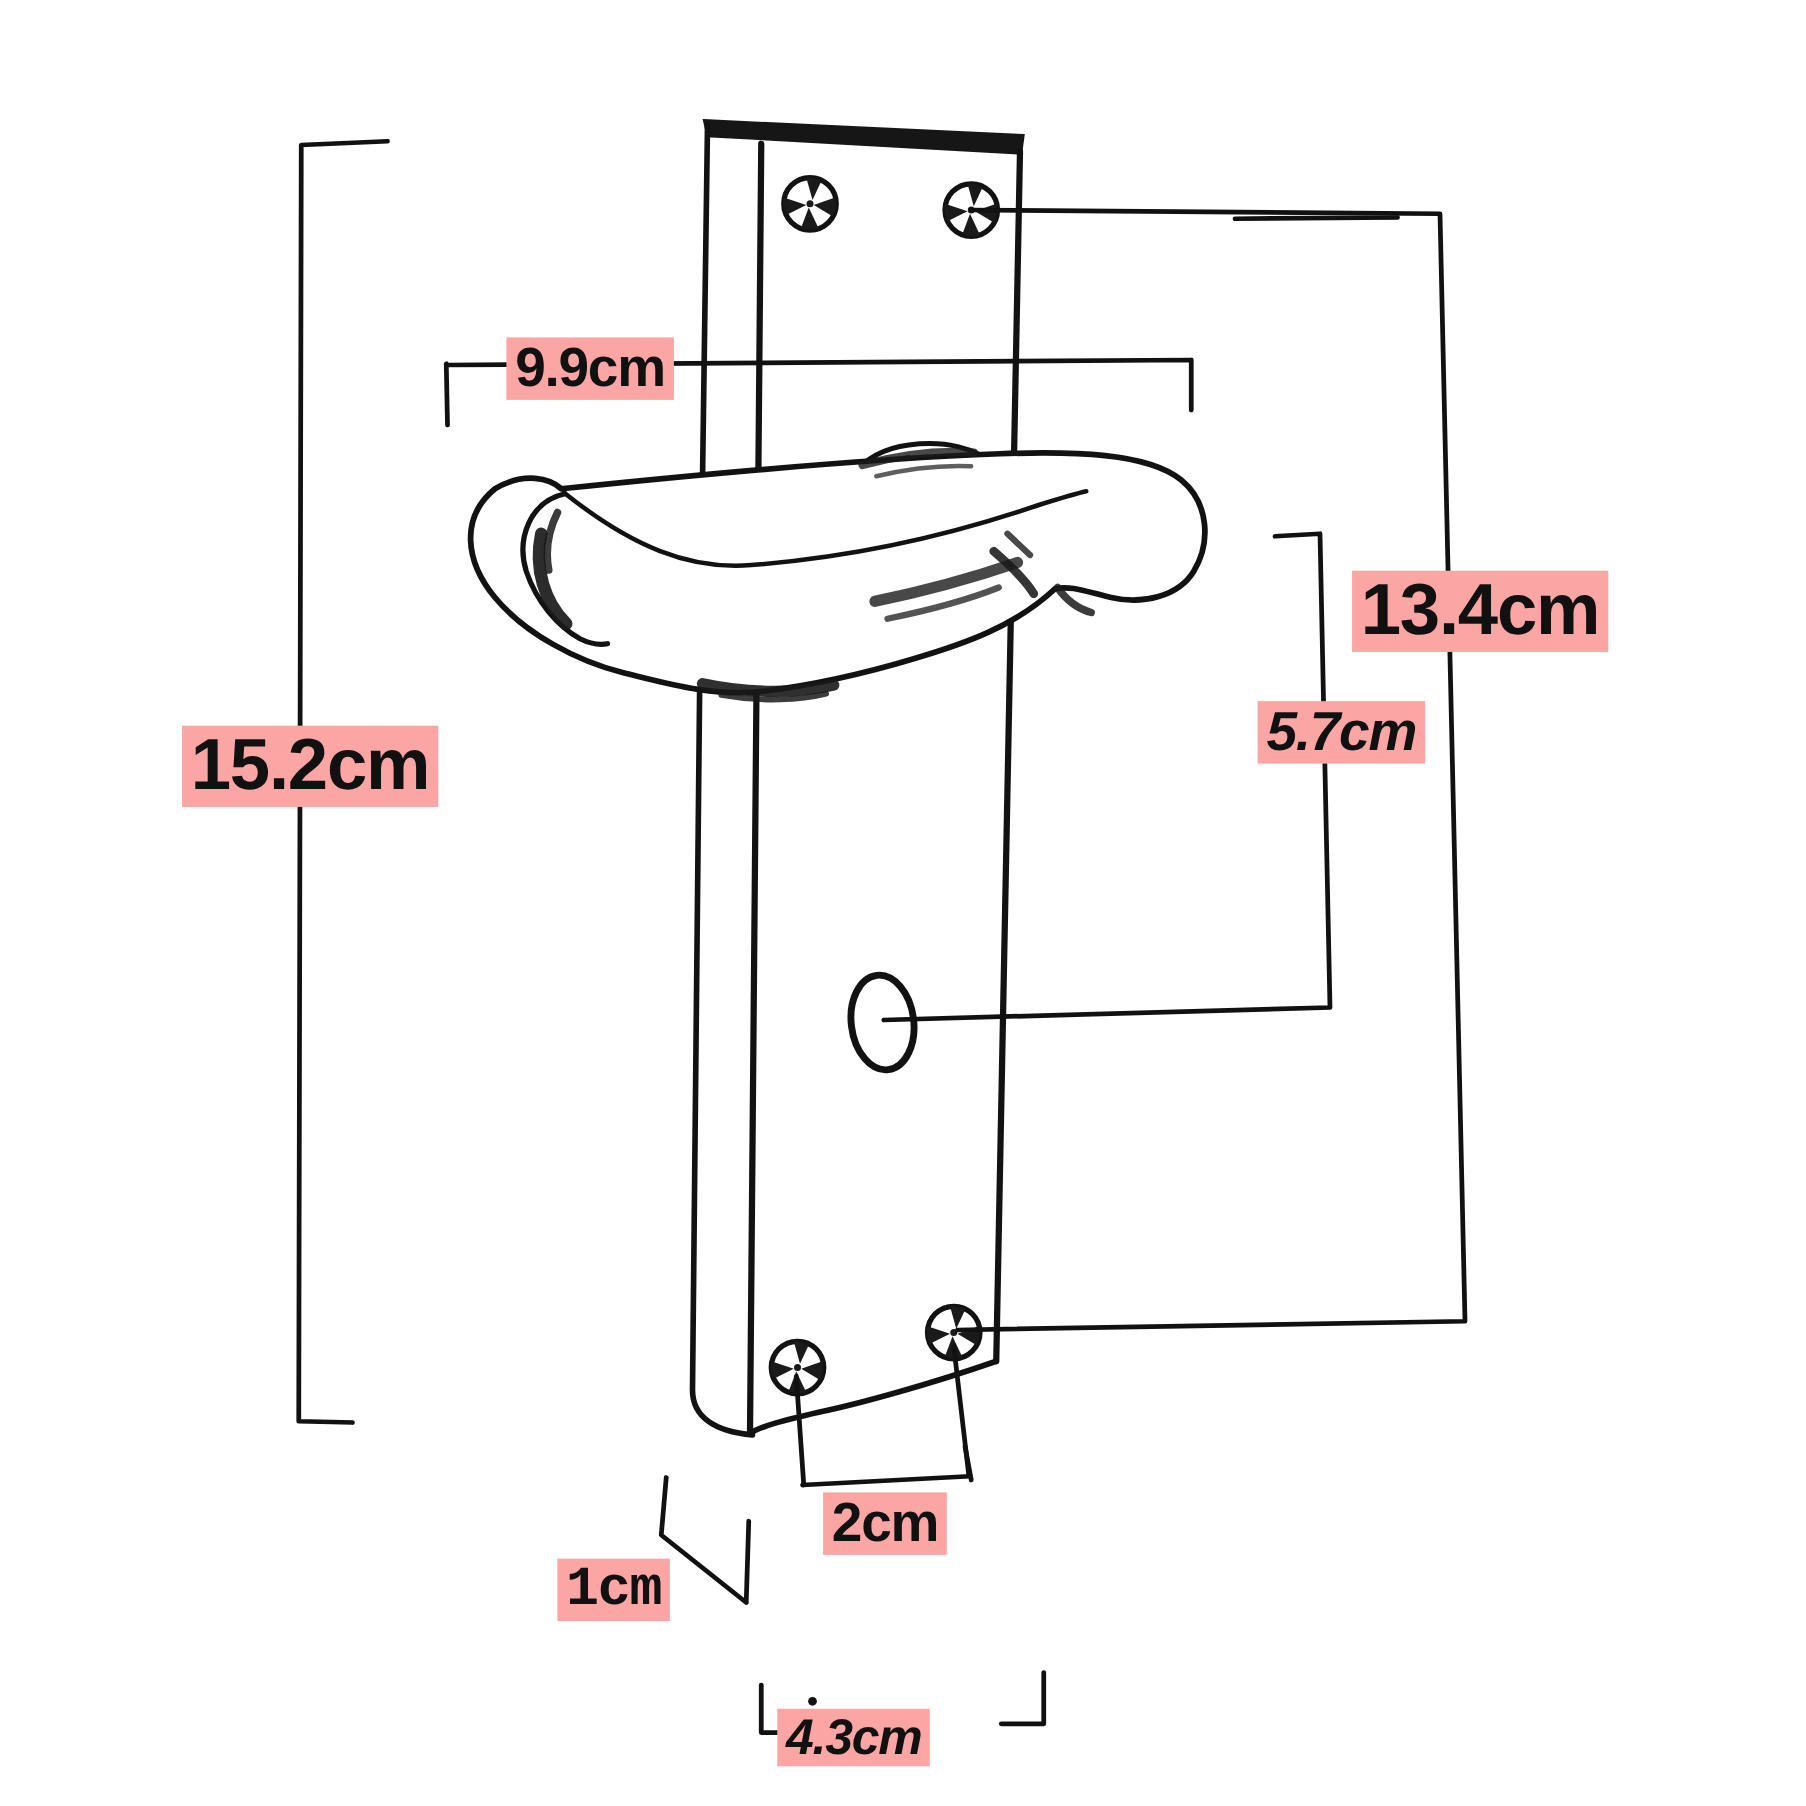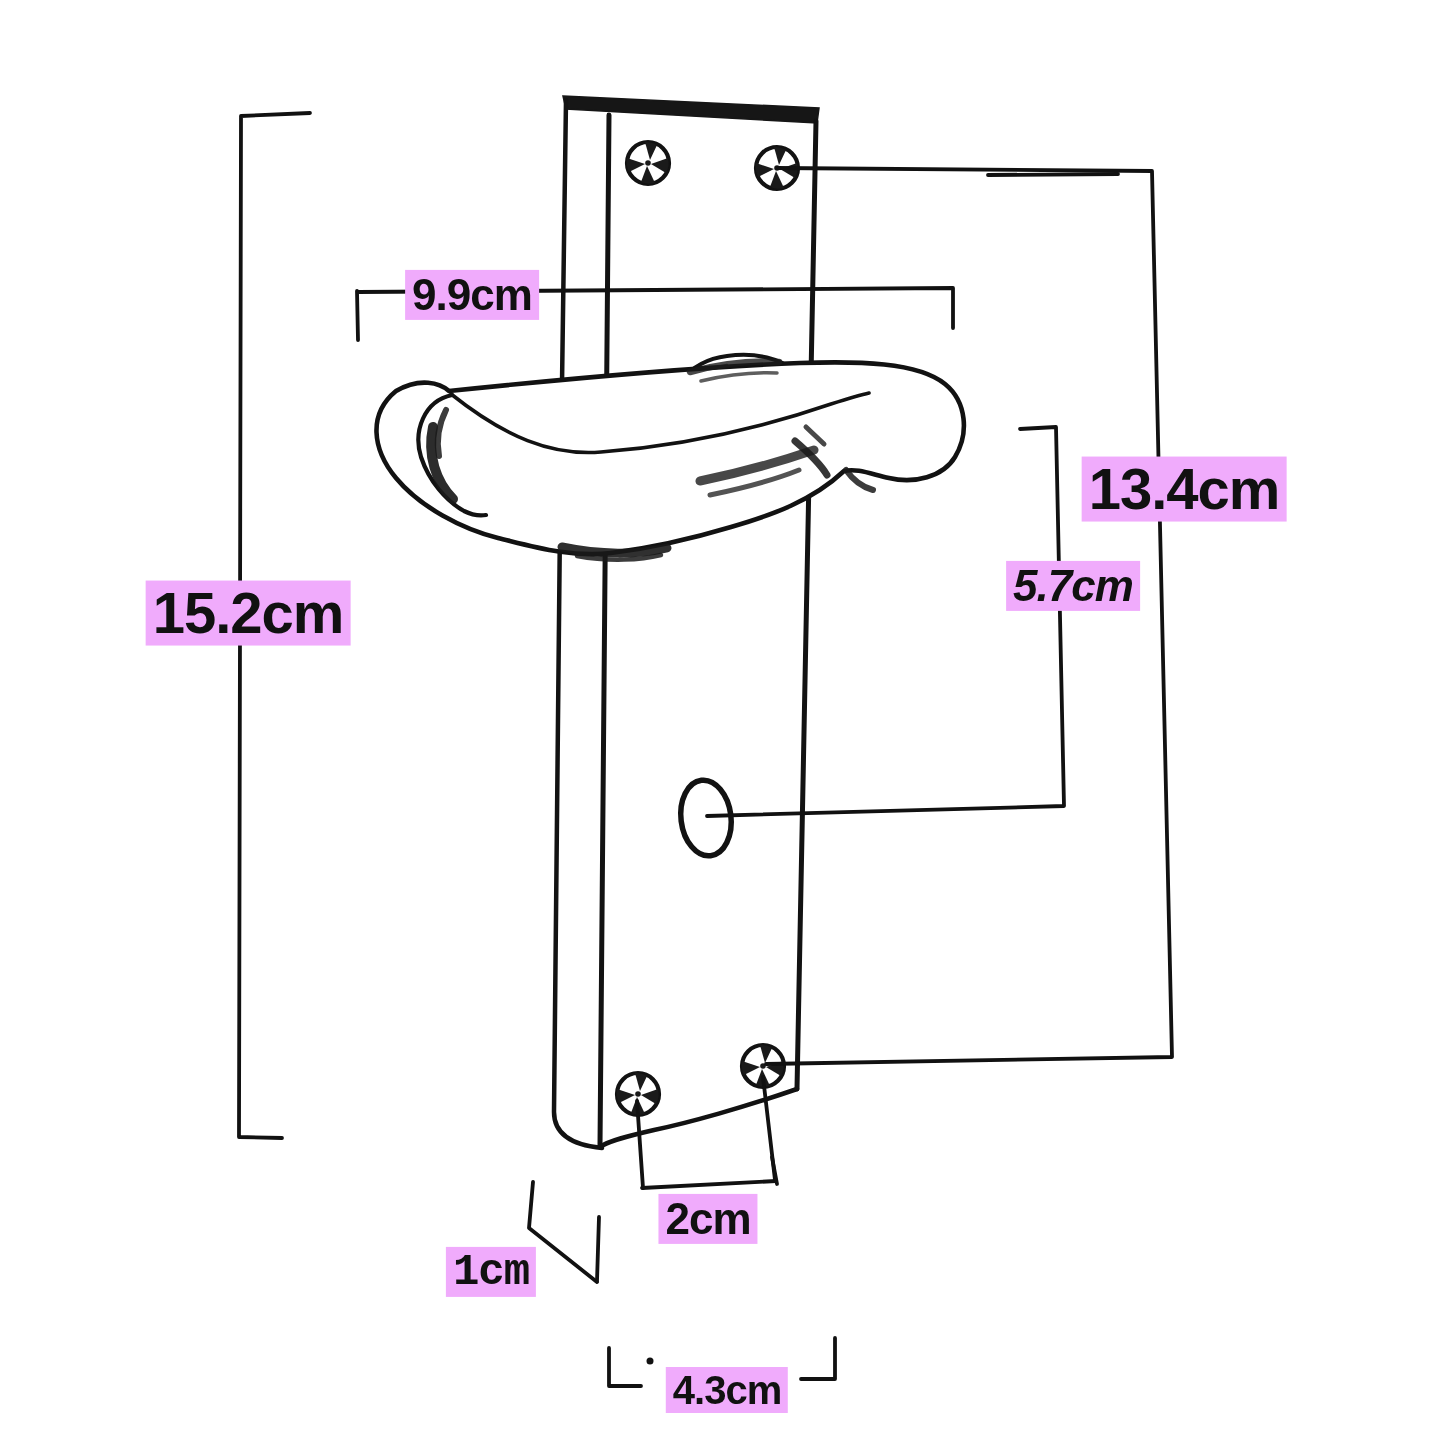--- a/index.html
+++ b/index.html
@@ -7,21 +7,21 @@
     position:relative;
     width:1445px;height:1445px;
     background:#ffffff;
     overflow:hidden;
     font-family:"Liberation Sans", sans-serif;
   }
   .canvas svg{position:absolute;left:0;top:0;}
   .dim-label{
     position:absolute;
     transform:translate(-50%,-50%);
-    background:#f0abfc;
+    background:#fca5a5;
     color:#111111;
     font-weight:700;
     font-size:44px;
     line-height:1.05;
     padding:2px 7px;
     white-space:nowrap;
     letter-spacing:-1px;
   }
   .dim-label.lg{font-size:58px;}
   .dim-label.sm{font-size:40px;}
@@ -124,15 +124,15 @@
       <circle cx="650" cy="1361" r="3.5" fill="#111111"></circle>
     </g>
   </svg>
 
   <div class="dim-label lg" style="left:248px;top:613px;text-align:center;">15.2cm</div>
   <div class="dim-label" style="left:472px;top:295px;">9.9cm</div>
   <div class="dim-label lg" style="left:1184px;top:489px;">13.4cm</div>
   <div class="dim-label" style="left:1073px;top:586px;font-style:italic;">5.7cm</div>
   <div class="dim-label" style="left:708px;top:1219px;">2cm</div>
   <div class="dim-label" style="left:491px;top:1272px;font-family:Liberation Mono, monospace;">1cm</div>
-  <div class="dim-label sm" style="left:727px;top:1390px;">4.3cm</div>
+  <div class="dim-label sm" style="left:683px;top:1390px;font-style:italic;">4.3cm</div>
 
 </div>
 
 </body></html>

